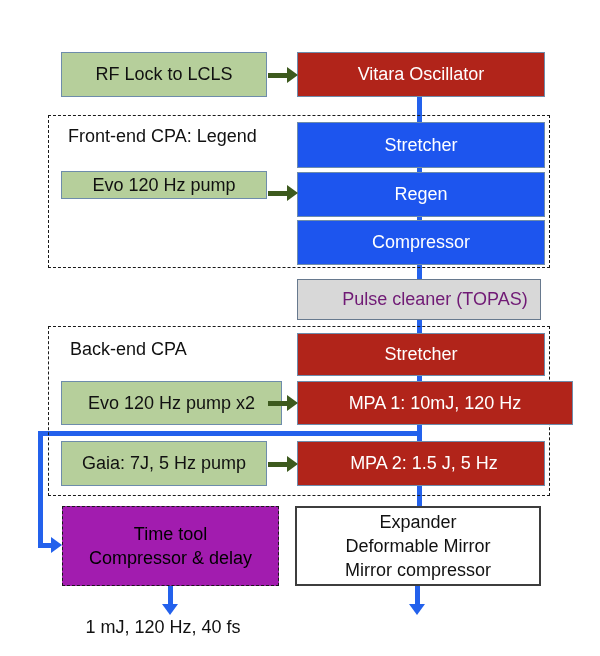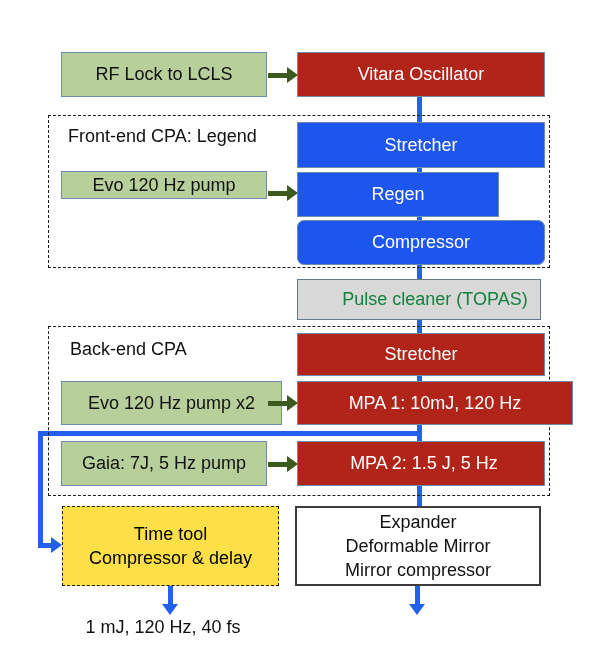--- a/index.html
+++ b/index.html
@@ -7,21 +7,21 @@
     position:relative;width:600px;height:656px;background:#ffffff;overflow:hidden;
     font-family:"Liberation Sans","DejaVu Sans",sans-serif;
   }
   .box{
     position:absolute;box-sizing:border-box;display:flex;align-items:center;justify-content:center;
     font-size:18px;line-height:1.15;text-align:center;z-index:3;
   }
   .green {background:var(--box-green);border:1.6px solid var(--border-steel);color:#111;}
   .red   {background:var(--box-red);border:1.5px solid var(--border-steel);color:#fff;}
   .blue  {background:var(--box-blue);border:1.5px solid var(--border-steel);color:#fff;}
-  .gray  {background:var(--box-gray);border:1.6px solid var(--border-gray);color:#15803d;padding-left:32px;}
+  .gray  {background:var(--box-gray);border:1.6px solid var(--border-gray);color:#701a75;padding-left:32px;}
   .plain {background:#ffffff;border:2px solid #3d3d3d;color:#111;flex-direction:column;}
   .dashed{
     position:absolute;box-sizing:border-box;border:1.6px dashed #1a1a1a;background:transparent;z-index:2;
   }
   .dashed-label{
     position:absolute;font-size:18px;color:#111;white-space:nowrap;z-index:3;
   }
   .multiline{flex-direction:column;}
   .multiline span{display:block;}
   .bline{position:absolute;background:var(--line-blue);z-index:2;}
@@ -69,40 +69,40 @@
     <div class="garrow-head"></div>
   </div>
   <div class="box red" style="left:297px;top:52px;width:248px;height:45px;">Vitara Oscillator</div>
 
   <div class="box blue" style="left:297px;top:122px;width:248px;height:46px;">Stretcher</div>
   <div class="box green" style="left:61px;top:171px;width:206px;height:28px;">Evo 120 Hz pump</div>
   <div class="garrow" style="left:268px;top:185px;">
     <div class="garrow-shaft"></div>
     <div class="garrow-head"></div>
   </div>
-  <div class="box blue" style="left:297px;top:172px;width:202px;height:45px;">Regen</div>
-  <div class="box blue" style="left:297px;top:220px;width:248px;height:45px;border-radius:7px;">Compressor</div>
+  <div class="box blue" style="left:297px;top:172px;width:248px;height:45px;">Regen</div>
+  <div class="box blue" style="left:297px;top:220px;width:248px;height:45px;">Compressor</div>
 
   <div class="box gray" style="left:297px;top:279px;width:244px;height:41px;">Pulse cleaner (TOPAS)</div>
 
   <div class="box red" style="left:297px;top:333px;width:248px;height:43px;">Stretcher</div>
   <div class="box green" style="left:61px;top:381px;width:221px;height:44px;">Evo 120 Hz pump x2</div>
   <div class="garrow" style="left:268px;top:395px;">
     <div class="garrow-shaft"></div>
     <div class="garrow-head"></div>
   </div>
   <div class="box red" style="left:297px;top:381px;width:276px;height:44px;">MPA 1: 10mJ, 120 Hz</div>
   <div class="box green" style="left:61px;top:441px;width:206px;height:45px;">Gaia: 7J, 5 Hz pump</div>
   <div class="garrow" style="left:268px;top:456px;">
     <div class="garrow-shaft"></div>
     <div class="garrow-head"></div>
   </div>
   <div class="box red" style="left:297px;top:441px;width:248px;height:45px;padding-left:6px;">MPA 2: 1.5 J, 5 Hz</div>
 
-  <div class="dashed box multiline" style="left:62px;top:506px;width:217px;height:80px;background:#fde047;z-index:3;font-size:18px;line-height:24px;">
+  <div class="dashed box multiline" style="left:62px;top:506px;width:217px;height:80px;background:#a21caf;z-index:3;font-size:18px;line-height:24px;">
     <span>Time tool</span>
     <span>Compressor &amp; delay</span>
   </div>
 
   <div class="box plain" style="left:295px;top:506px;width:246px;height:80px;font-size:18px;line-height:24px;">
     <span>Expander</span>
     <span>Deformable Mirror</span>
     <span>Mirror compressor</span>
   </div>
 

